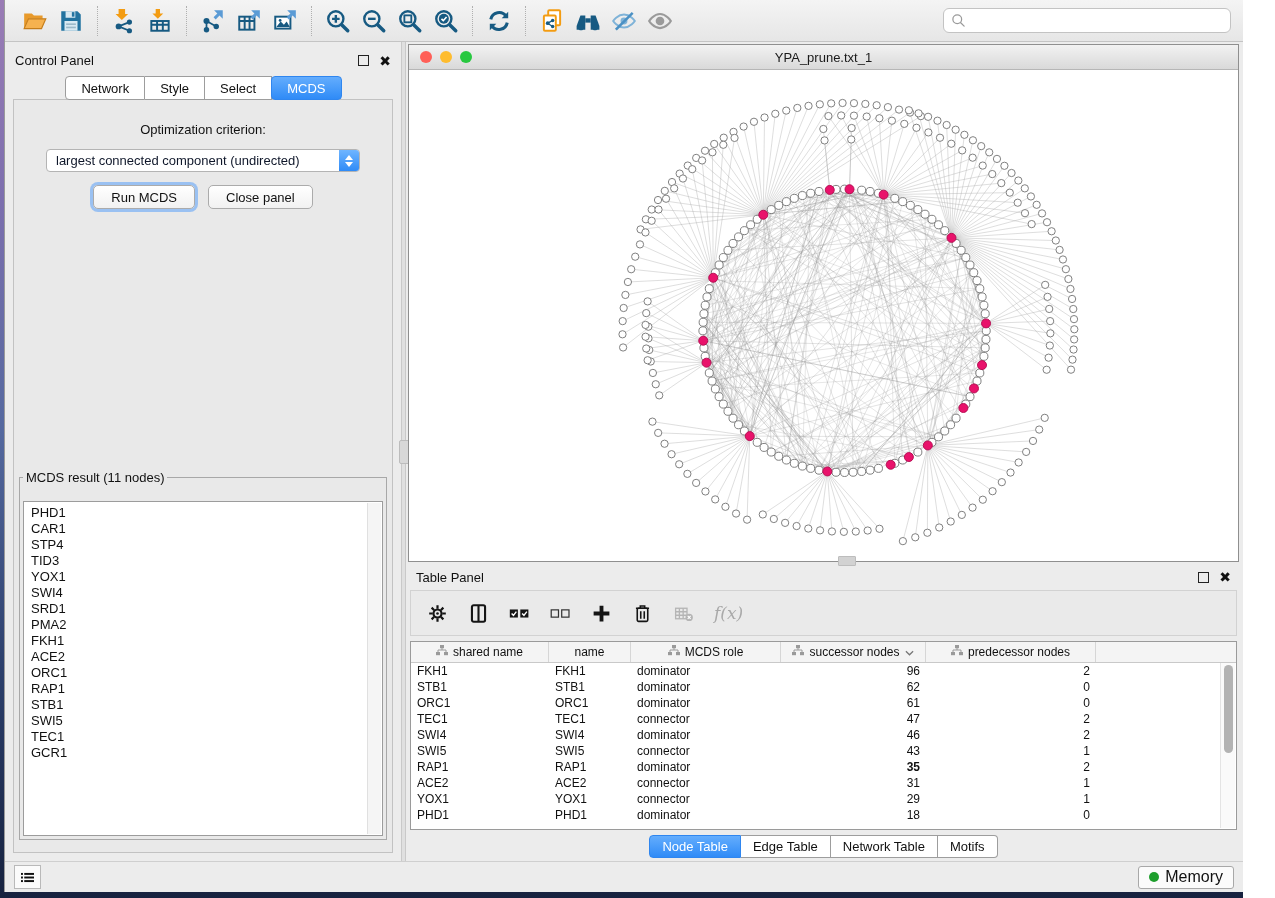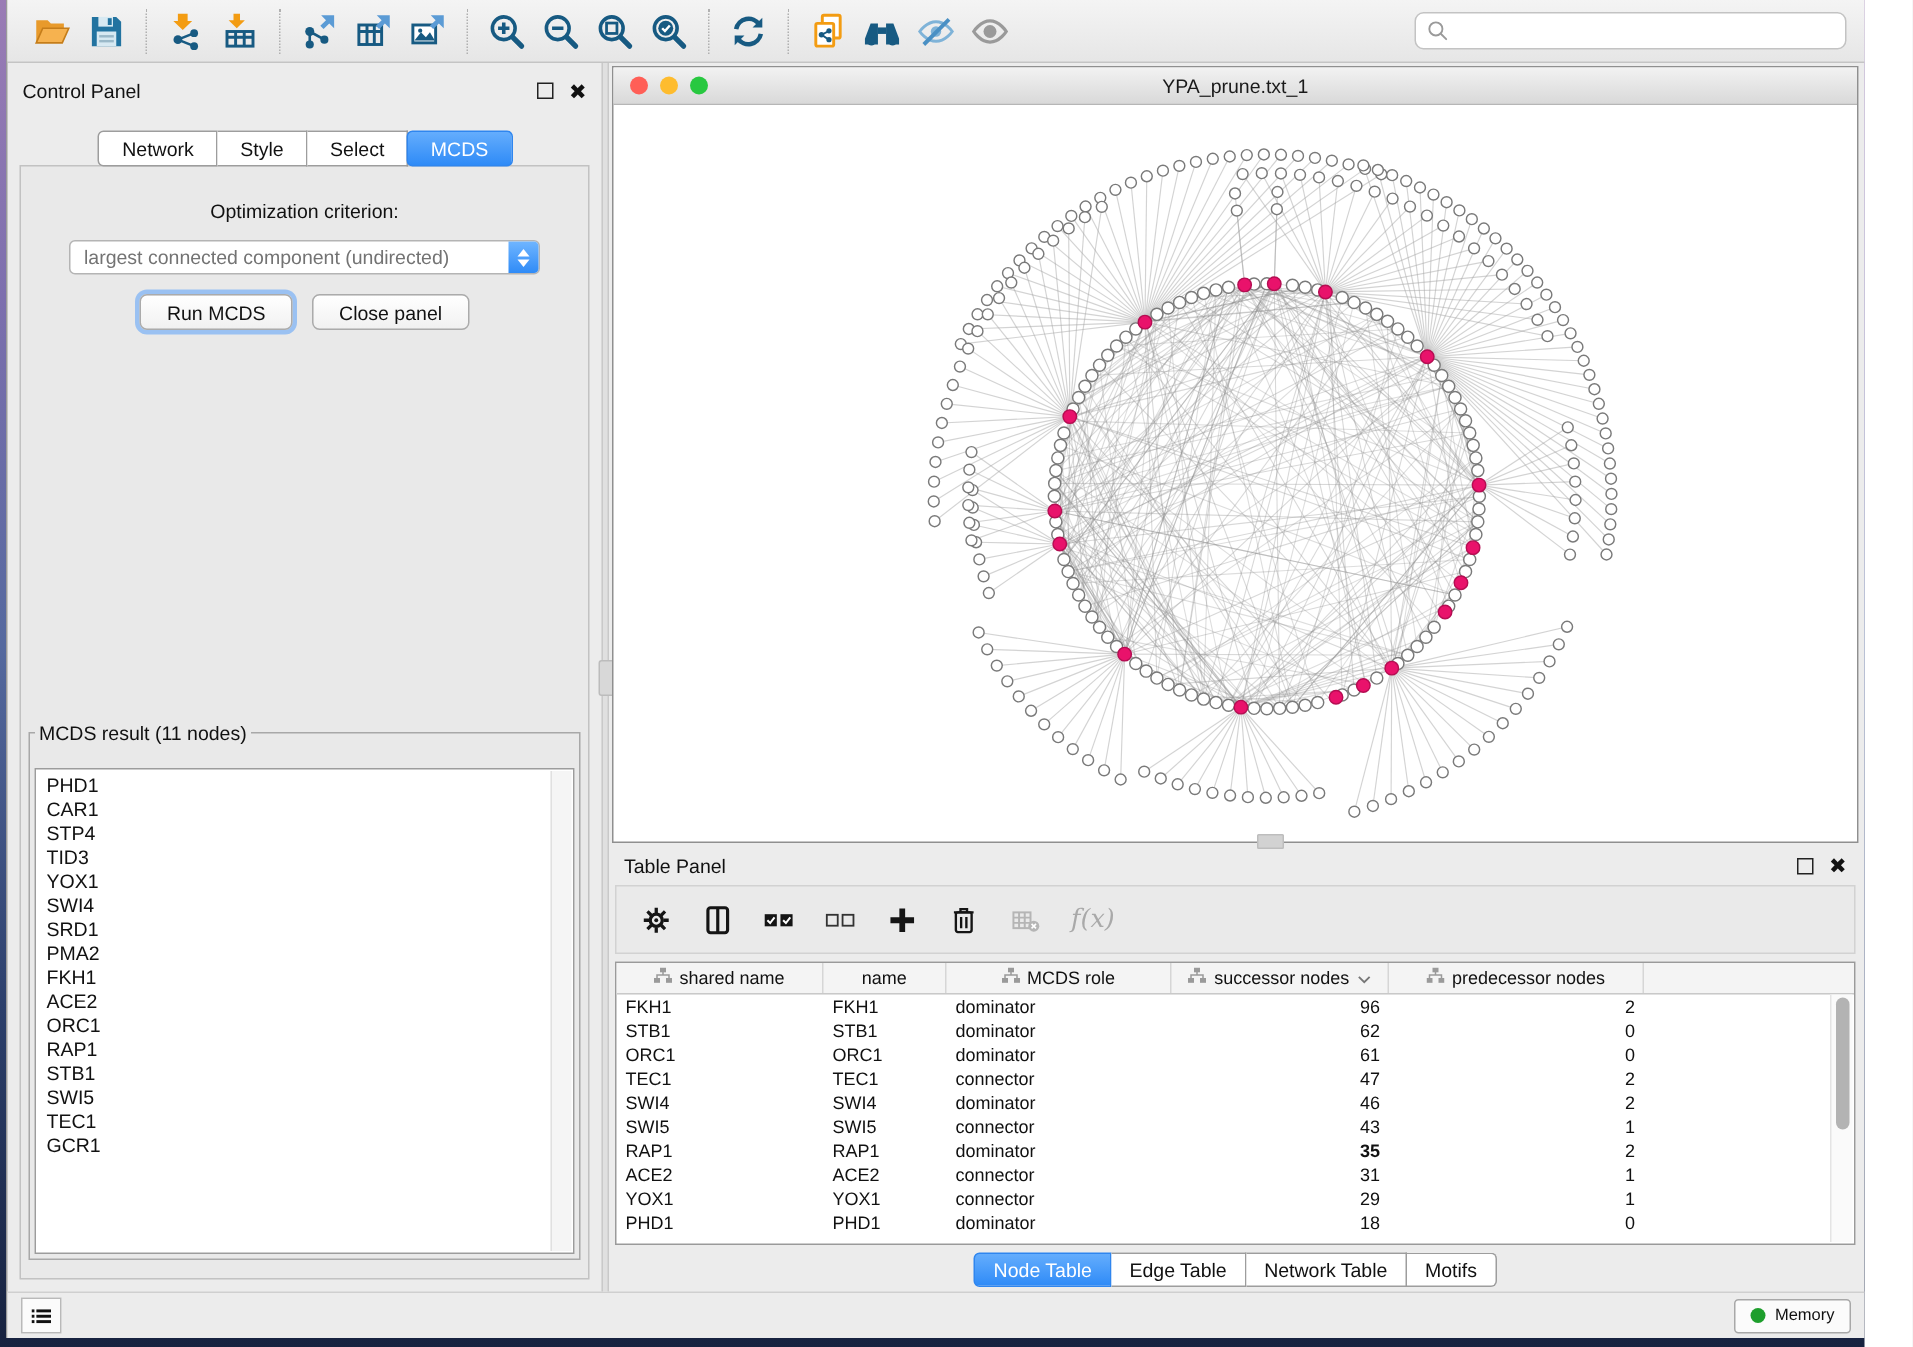--- a/index.html
+++ b/index.html
@@ -20,31 +20,31 @@
   input.search{width:100%;height:100%;border:1px solid #c3c3c3;border-radius:6px;
     padding-left:28px;box-sizing:border-box;font-size:13px;background:#fff;outline:none;}
   
   .content{flex:1;display:flex;min-height:0;}
   
   .control-panel{flex:0 0 396px;display:flex;flex-direction:column;min-height:0;}
   .cp-header{height:25px;display:flex;align-items:center;padding:6px 10px 0 10px;font-size:13px;color:#111;}
   .win-icons{margin-left:auto;display:flex;gap:10px;align-items:center;}
   .float-icon{width:9px;height:9px;border:1.5px solid #222;display:inline-block;}
   .close-icon{font-weight:bold;font-size:14px;line-height:10px;color:#111;}
-  .cp-tabs{display:flex;justify-content:center;margin-top:14px;position:relative;z-index:2;}
+  .cp-tabs{display:flex;justify-content:center;margin-top:3px;position:relative;z-index:2;}
   .cp-tab{height:22px;padding:0 15px;font-size:13px;background:#fff;border:1px solid #9d9d9d;
     border-left:none;display:flex;align-items:center;color:#111;}
   .cp-tab.first{border-left:1px solid #9d9d9d;border-radius:4px 0 0 4px;}
   .cp-tab.last{border-radius:0 4px 4px 0;}
   .cp-tab.selected{background:linear-gradient(#64adfd,#2f8bf7);color:#fff;border:1px solid #2f86ef;border-radius:4px;margin:0 -1px;}
   .cp-body{flex:1;margin:-1px 8px 8px 8px;border:1px solid #c2c2c2;background:#e9e9e9;
     position:relative;display:flex;flex-direction:column;align-items:center;padding-top:22px;box-sizing:border-box;}
   .opt-label{font-size:13px;margin-bottom:12px;color:#111;}
   .select{width:314px;height:23px;border:1px solid #b4b4b4;border-radius:4px;background:#fff;
-    display:flex;align-items:center;font-size:13px;padding-left:9px;position:relative;box-sizing:border-box;color:#737373;}
+    display:flex;align-items:center;font-size:13px;padding-left:9px;position:relative;box-sizing:border-box;color:#0f172a;}
   .stepper{position:absolute;right:0;top:0;bottom:0;width:20px;border-radius:0 3px 3px 0;
     background:linear-gradient(#6fb5ff,#2f8bf7);display:flex;flex-direction:column;align-items:center;justify-content:center;gap:2px;}
   .tri-up{width:0;height:0;border-left:4px solid transparent;border-right:4px solid transparent;border-bottom:5px solid #fff;}
   .tri-down{width:0;height:0;border-left:4px solid transparent;border-right:4px solid transparent;border-top:5px solid #fff;}
   .btn-row{display:flex;gap:13px;margin-top:13px;}
   .btn{height:24px;padding:0 17px;background:linear-gradient(#ffffff,#f1f1f1);border:1px solid #ababab;
     border-radius:5px;font-size:13px;display:flex;align-items:center;color:#111;}
   .btn.focused{box-shadow:0 0 0 3px rgba(90,160,250,.55);}
   fieldset.mcds{position:absolute;left:5px;right:5px;top:370px;bottom:12px;border:1px solid #a8a8a8;
     margin:0;padding:3px;background:#e9e9e9;}
@@ -84,21 +84,21 @@
   .tp-tabs{flex:0 0 22px;display:flex;justify-content:center;align-items:center;margin:5px 0 3px 0;}
   .tp-tab{height:21px;padding:0 12px;font-size:13px;background:#fff;border:1px solid #9d9d9d;border-left:none;
     display:flex;align-items:center;color:#111;}
   .tp-tab.first{border-left:1px solid #9d9d9d;border-radius:4px 0 0 4px;}
   .tp-tab.last{border-radius:0 4px 4px 0;}
   .tp-tab.selected{background:linear-gradient(#64adfd,#2f8bf7);color:#fff;border:1px solid #2f86ef;}
   
   .status-bar{flex:0 0 30px;border-top:1px solid #cfcfcf;display:flex;align-items:center;padding:0 9px;background:#ececec;}
   .list-btn{width:27px;height:24px;border:1px solid #b9b9b9;background:#fbfbfb;display:flex;align-items:center;justify-content:center;}
   .memory-btn{margin-left:auto;height:23px;border:1px solid #a8a8a8;border-radius:3px;background:#fbfbfb;
-    display:flex;align-items:center;gap:6px;padding:0 10px;font-size:11px;color:#111;}
+    display:flex;align-items:center;gap:6px;padding:0 10px;font-size:16px;color:#111;}
   .mem-dot{width:10px;height:10px;border-radius:50%;background:#1d9e2c;}
 </style>
 </head>
 <body>
 
 <div class="screen">
   <div class="app">
 
     <div class="toolbar">
       <div id="tb-icons">

